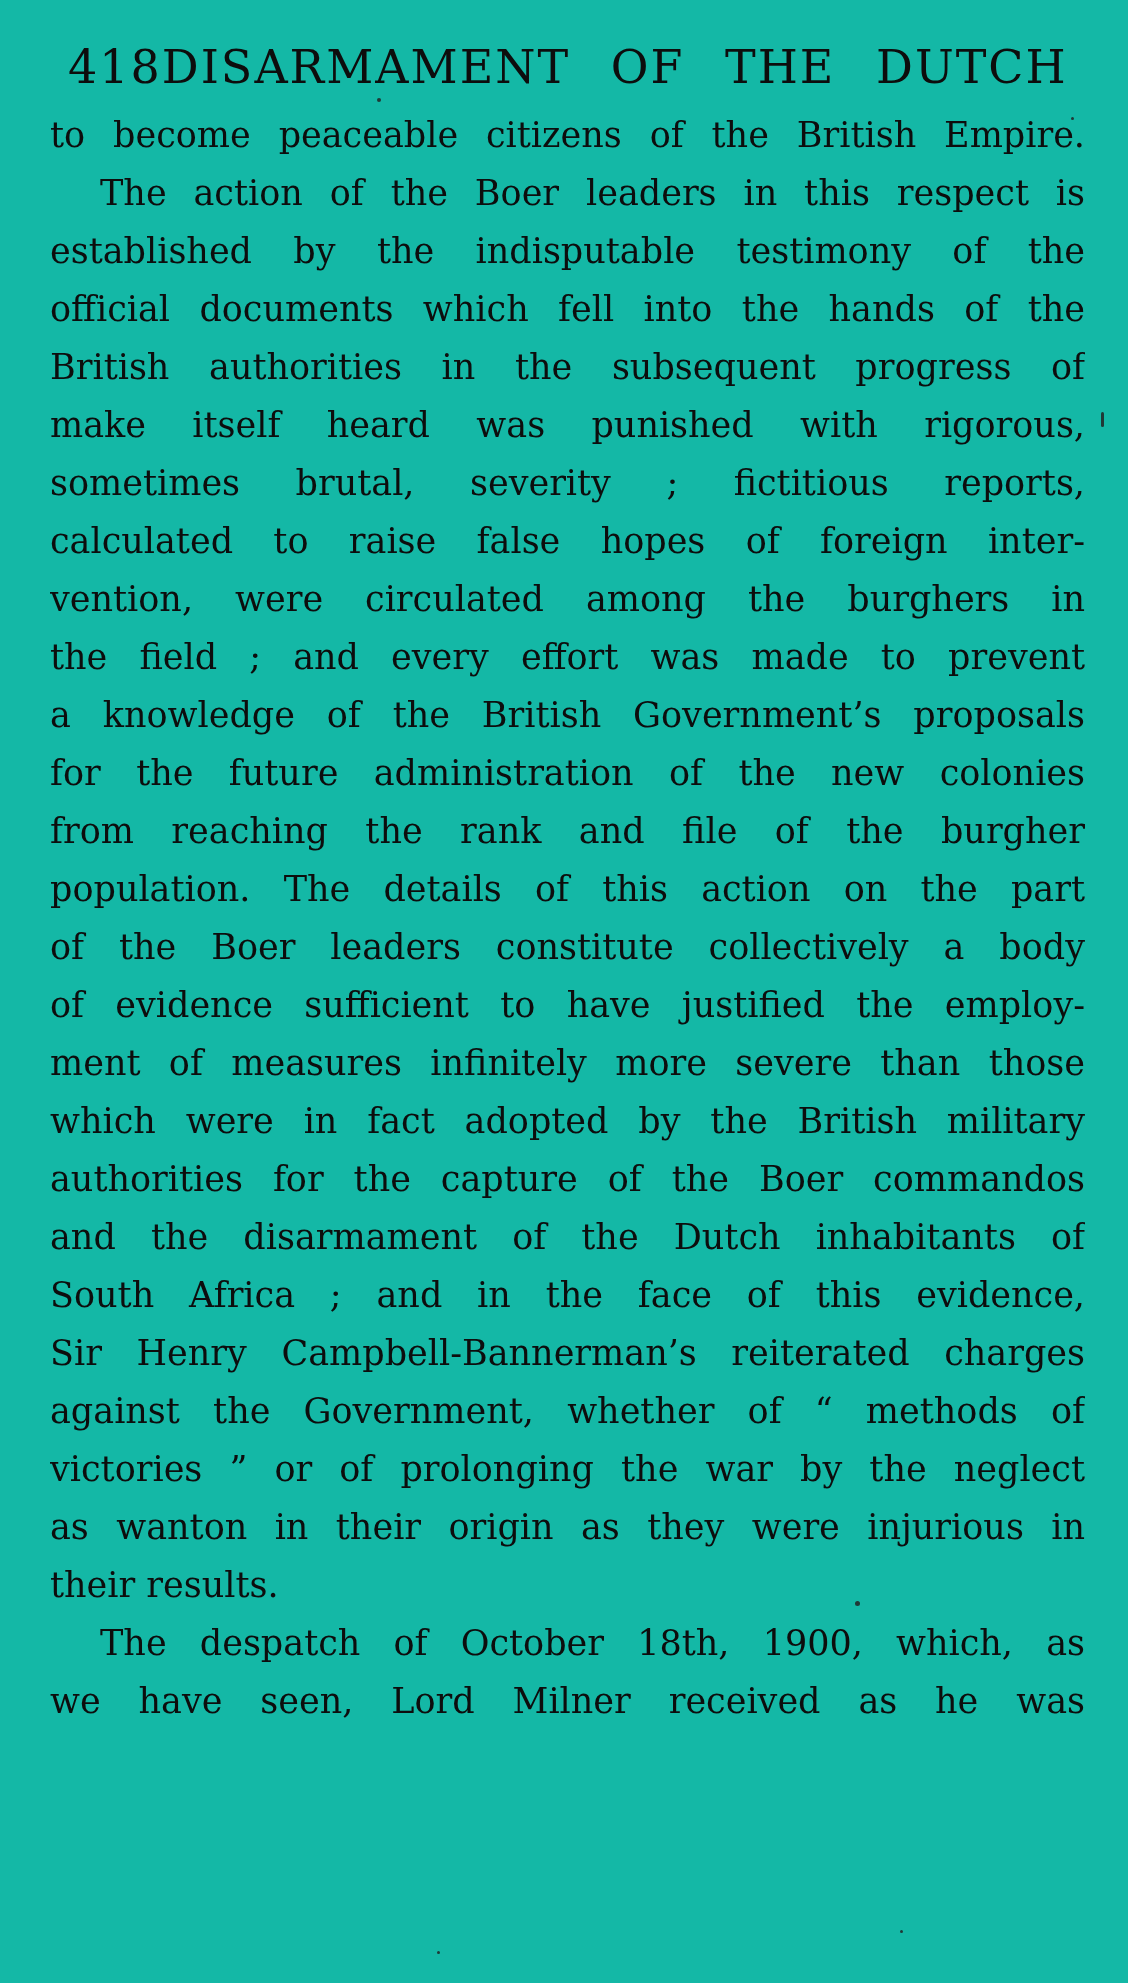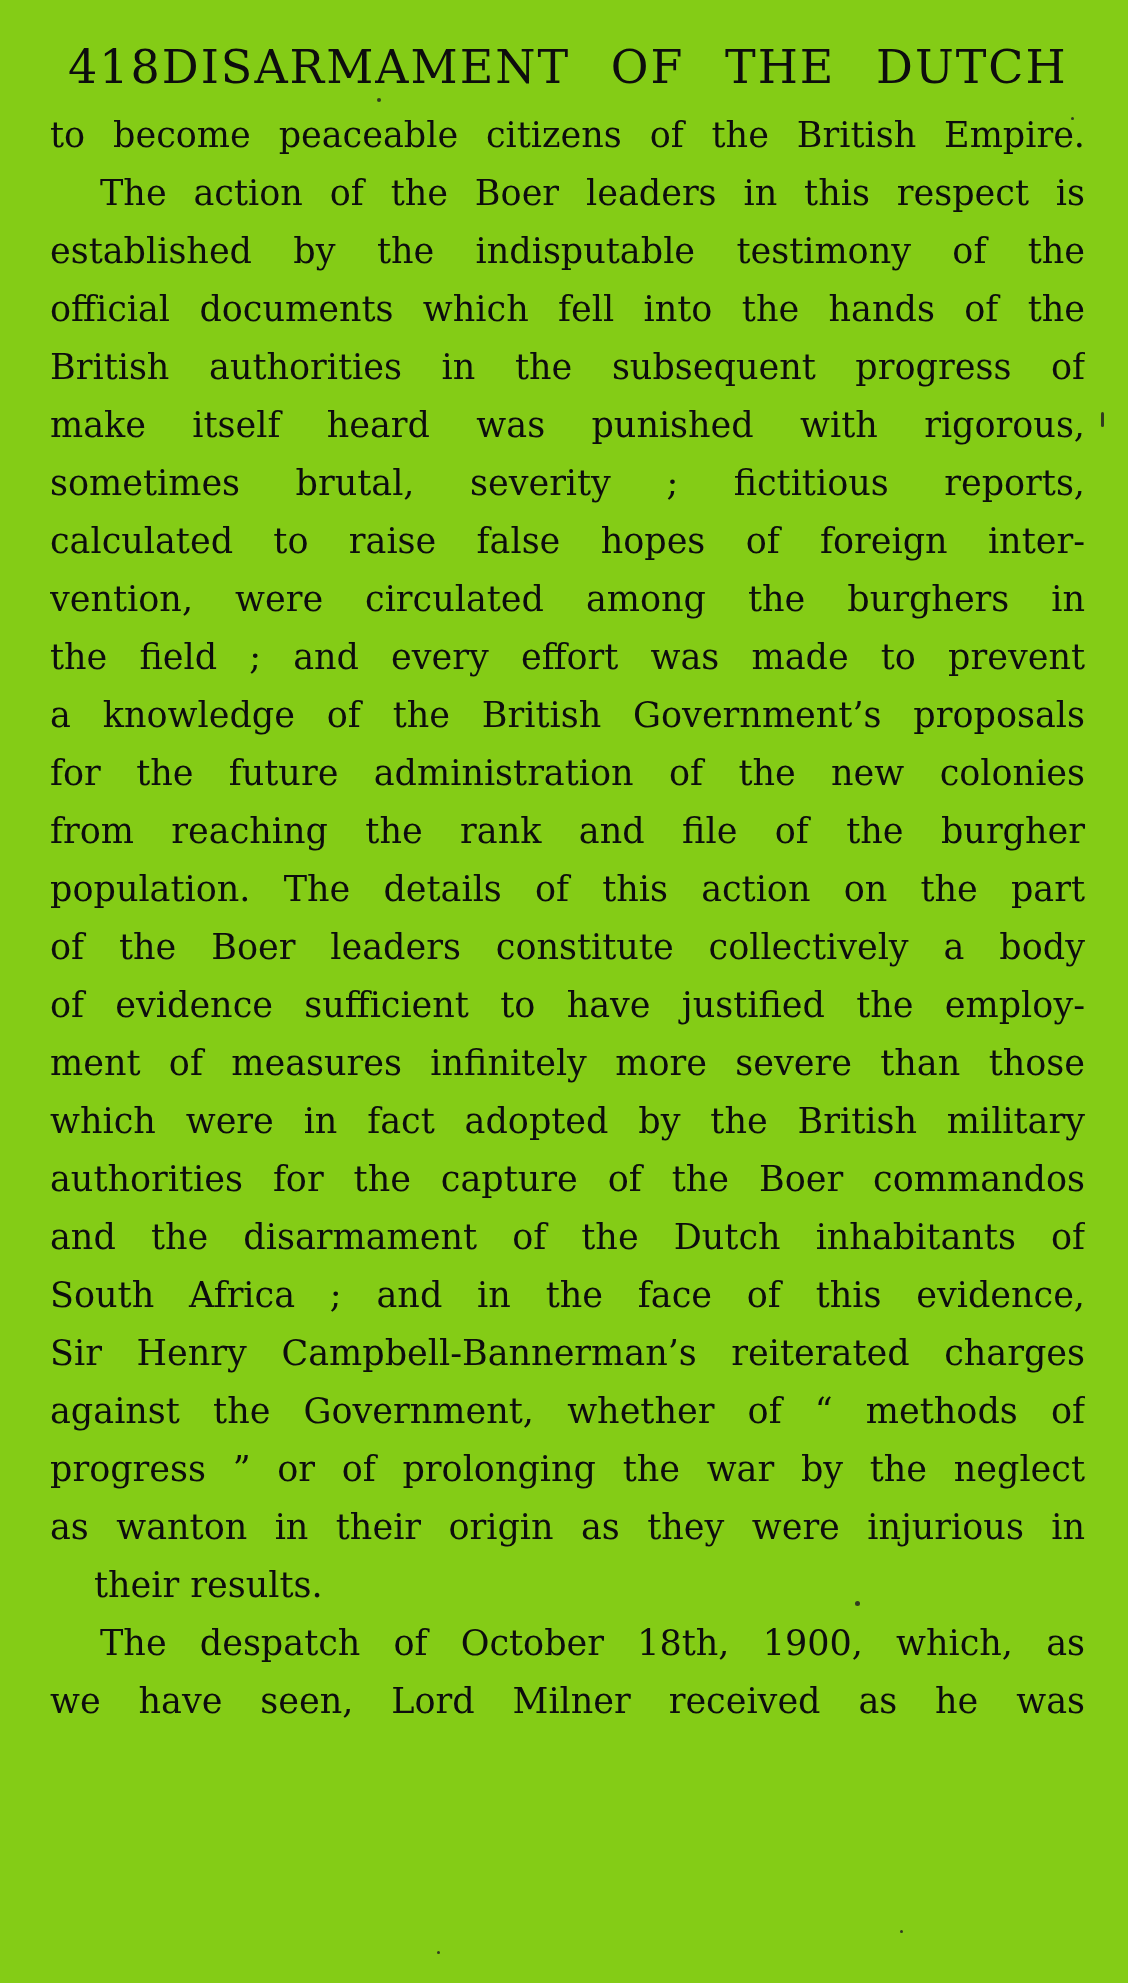--- a/index.html
+++ b/index.html
@@ -4,21 +4,21 @@
 <style>
   html, body {
     margin: 0;
     padding: 0;
     background: #ffffff;
   }
   .page {
     position: relative;
     width: 1128px;
     height: 1983px;
-    background: #84cc16;
+    background: #14b8a6;
     color: #0d0d0d;
     font-family: "DejaVu Serif", "Liberation Serif", serif;
     overflow: hidden;
     box-sizing: border-box;
     padding: 40px 43px 0 50px;
   }
   .running-header {
     display: flex;
     align-items: baseline;
     height: 56px;
@@ -52,21 +52,20 @@
     text-align-last: justify;
     white-space: normal;
     overflow: hidden;
   }
   .line.indent {
     text-indent: 50px;
   }
   .line.para-end {
     text-align: center;
     text-align-last: left;
-    margin-left: 44px;
   }
   
   .speck {
     position: absolute;
     background: #222;
     border-radius: 50%;
     opacity: 0.85;
   }
   .speck.s1 { left: 377px; top: 98px;  width: 4px; height: 4px; }
   .speck.s2 { left: 1071px; top: 117px; width: 3px; height: 3px; }
@@ -103,21 +102,21 @@
     <div class="line">population.  The details of this action on the part</div>
     <div class="line">of the Boer leaders constitute collectively a body</div>
     <div class="line">of evidence sufficient to have justified the employ-</div>
     <div class="line">ment of measures infinitely more severe than those</div>
     <div class="line">which were in fact adopted by the British military</div>
     <div class="line">authorities for the capture of the Boer commandos</div>
     <div class="line">and the disarmament of the Dutch inhabitants of</div>
     <div class="line">South Africa ; and in the face of this evidence,</div>
     <div class="line">Sir Henry Campbell-Bannerman’s reiterated charges</div>
     <div class="line">against the Government, whether of “ methods of</div>
-    <div class="line">progress ” or of prolonging the war by the neglect</div>
+    <div class="line">victories ” or of prolonging the war by the neglect</div>
     <div class="line">as wanton in their origin as they were injurious in</div>
     <div class="line para-end">their results.</div>
     <div class="line indent">The despatch of October 18th, 1900, which, as</div>
     <div class="line">we have seen, Lord Milner received as he was</div>
   </div>
 
   <span class="speck s1"></span>
   <span class="speck s2"></span>
   <span class="speck s3"></span>
   <span class="speck s4"></span>

